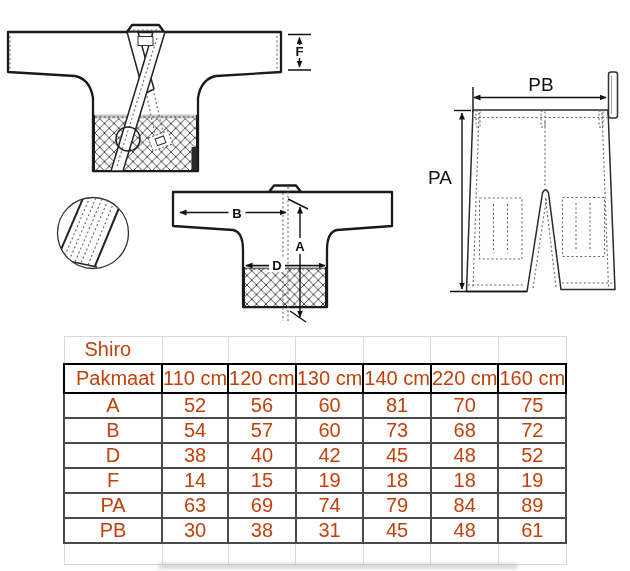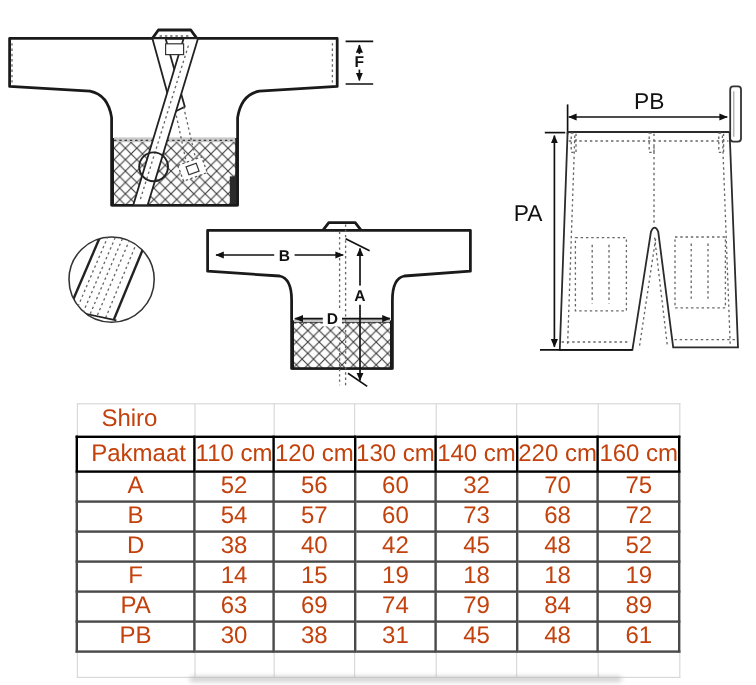--- a/index.html
+++ b/index.html
@@ -212,21 +212,21 @@
           <td class="">220 cm</td>
           <td class="">160 cm</td>
         </tr>
     </tbody>
     <tbody>
         <tr class="datarow">
           <td class="">A</td>
           <td class="">52</td>
           <td class="">56</td>
           <td class="">60</td>
-          <td class="">32</td>
+          <td class="">81</td>
           <td class="">70</td>
           <td class="">75</td>
         </tr>
         <tr class="datarow">
           <td class="">B</td>
           <td class="">54</td>
           <td class="">57</td>
           <td class="">60</td>
           <td class="">73</td>
           <td class="">68</td>

